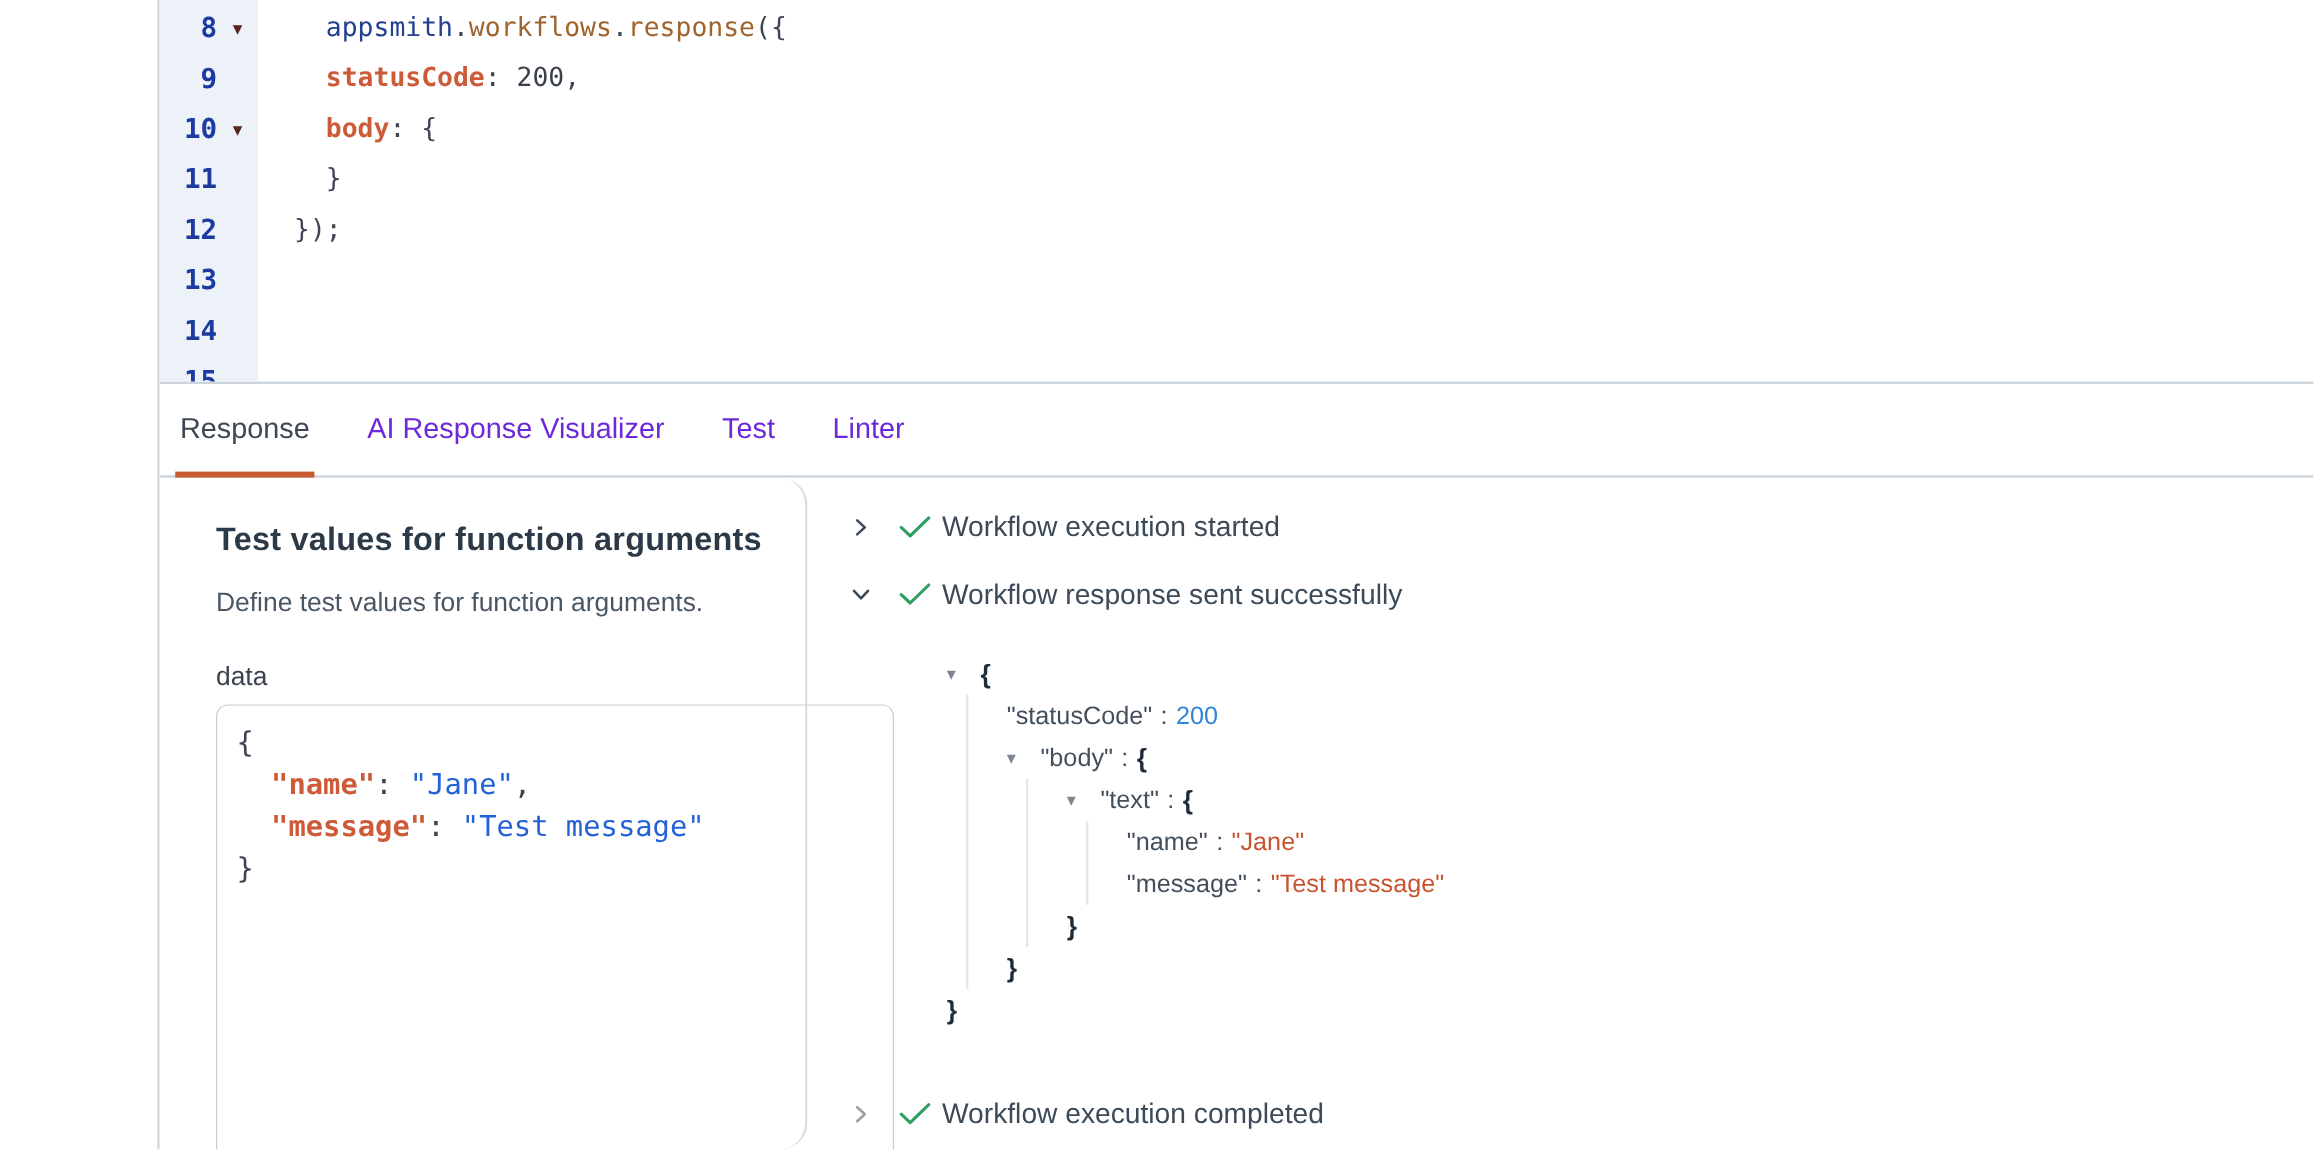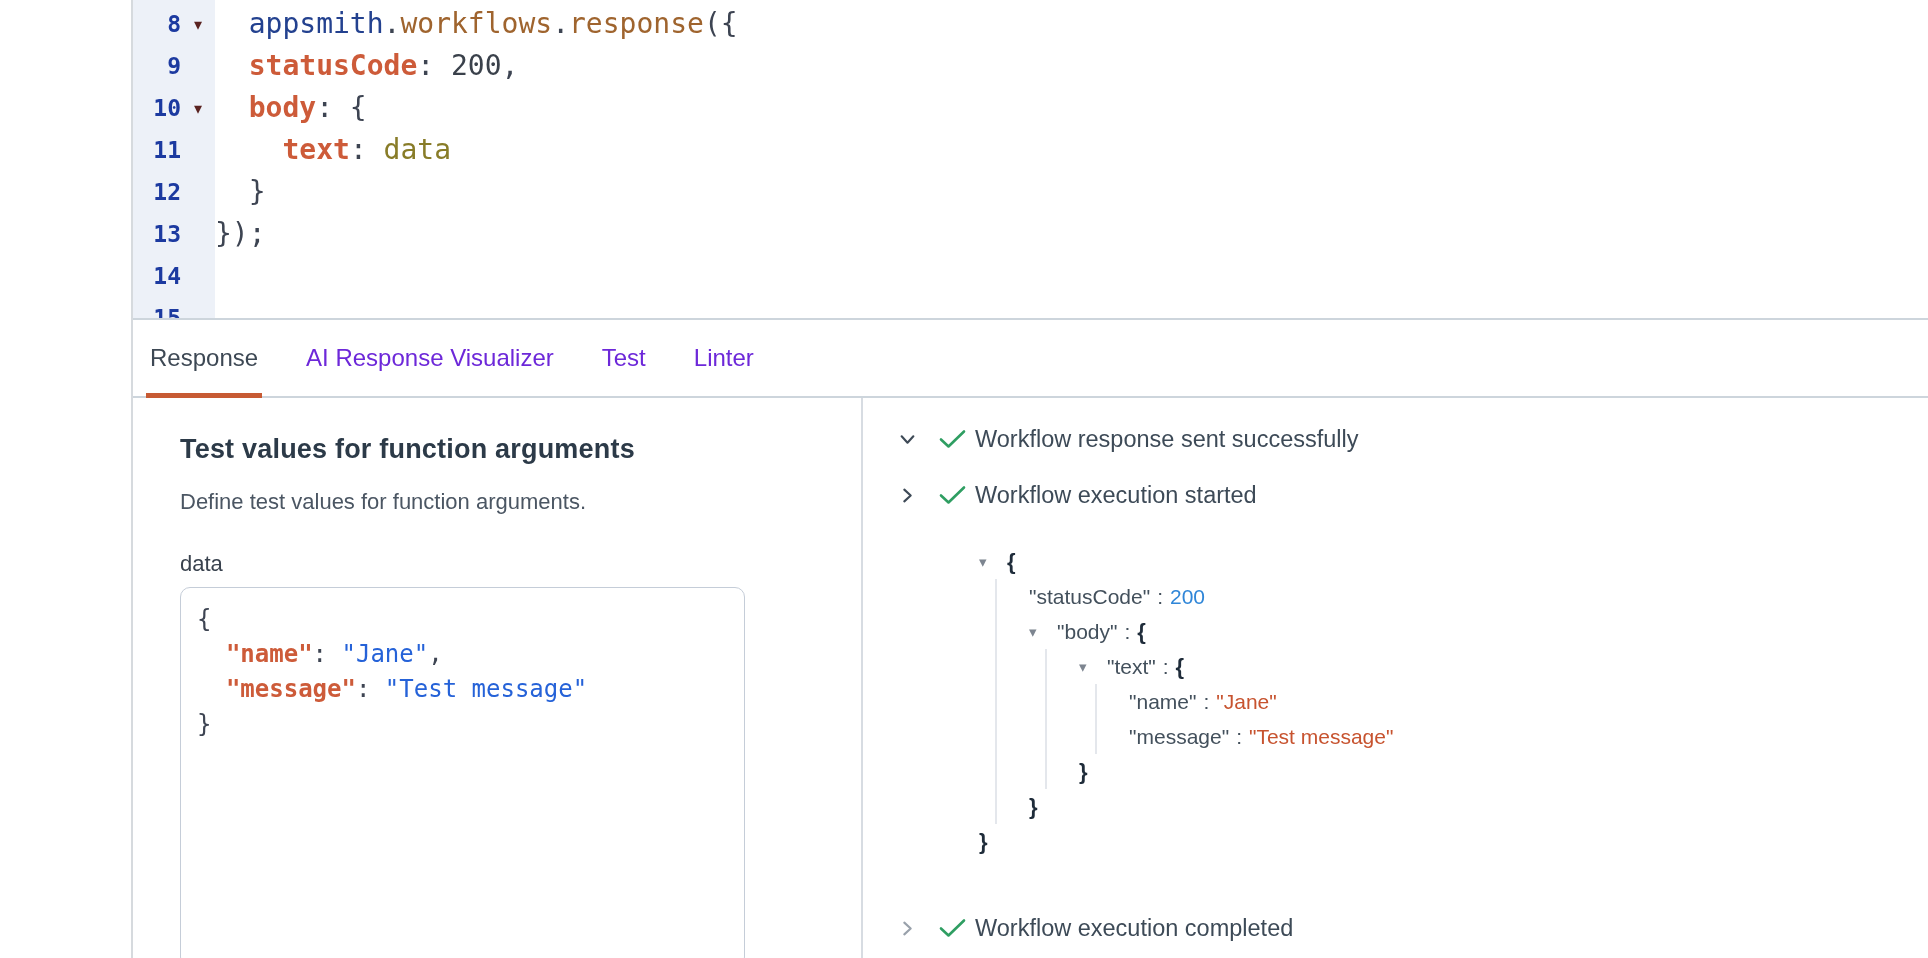--- a/index.html
+++ b/index.html
@@ -8,22 +8,22 @@
   .app { position:relative; width:1928px; height:958px; padding-left:131px; }
   .shell { height:100%; border-left:2px solid #d6dade; display:flex; flex-direction:column; }
 
   
   .editor { height:320px; border-bottom:2px solid #cdd5dc; display:flex; overflow:hidden; }
   .gutter { width:82px; background:#edf1f8; padding-top:3px; flex:none; }
   .gutter-row { height:42px; display:flex; align-items:center; justify-content:flex-end; }
   .lnum { font-family:"DejaVu Sans Mono", monospace; font-size:23px; font-weight:700; color:#1c3aa0; }
   .fold-slot { width:34px; text-align:center; flex:none; }
   .fold-caret { color:#5a2220; font-size:16px; cursor:pointer; }
-  .code { flex:1; padding-top:3px; padding-left:0; font-family:"DejaVu Sans Mono", monospace;
-          font-size:28px; }
+  .code { flex:1; padding-top:3px; padding-left:30px; font-family:"DejaVu Sans Mono", monospace;
+          font-size:22px; }
   .code-line { height:42px; line-height:42px; white-space:pre; }
   .tok-ws   { color:#3d4452; }
   .tok-var  { color:#23418f; }
   .tok-prop { color:#9f642e; }
   .tok-punc { color:#3d4452; }
   .tok-key  { color:#cd5b39;font-weight:bold; }
   .tok-num  { color:#3a414b; }
   .tok-def  { color:#887c28; }
   .tok-str  { color:#2562d8; }
 
@@ -31,21 +31,21 @@
   .tabbar { height:78px; border-bottom:2px solid #cdd5dc; display:flex; align-items:stretch;
             padding-left:13px; gap:40px; flex:none; }
   .tab { display:flex; align-items:center; padding:0 4px; font-size:24px; color:#6d28d9;
          cursor:pointer; position:relative; }
   .tab.active { color:#3d4854; }
   .tab.active::after { content:""; position:absolute; left:0; right:0; bottom:-2px; height:5px;
                        background:#c75a33; }
 
   
   .content { flex:1; display:flex; min-height:0; }
-  .left-panel { width:730px; flex:none; border-right:2px solid #d7dce2; padding:36px 0 0 47px; }
+  .left-panel { width:540px; flex:none; border-right:2px solid #d7dce2; padding:36px 0 0 47px;border-radius:23px; }
   .panel-title { font-size:27px; font-weight:700; color:#2c3a48; letter-spacing:.2px; }
   .panel-sub { margin-top:24px; font-size:22px; color:#4b5663; }
   .field-label { margin-top:36px; font-size:22px; color:#39424e; }
   .field-box { margin-top:10px; width:565px; height:380px; border:1.5px solid #c5cdd8;
                border-radius:10px; padding:14px 16px; font-family:"DejaVu Sans Mono", monospace;
                font-size:24px; cursor:text; overflow:hidden; }
   .field-line { height:35px; line-height:35px; white-space:pre; }
 
   .right-panel { flex:1; padding:22px 0 0 36px; min-width:0; }
   .event-row { height:38px; display:flex; align-items:center; cursor:pointer; }
@@ -105,21 +105,20 @@
         </div>
         <div class="gutter-row">
           <span class="lnum">15</span>
           <span class="fold-slot"></span>
         </div>
       </div>
       <div class="code">
         <div class="code-line"><span class="tok-ws">  </span><span class="tok-var">appsmith</span><span class="tok-punc">.</span><span class="tok-prop">workflows</span><span class="tok-punc">.</span><span class="tok-prop">response</span><span class="tok-punc">({</span></div>
         <div class="code-line"><span class="tok-ws">  </span><span class="tok-key">statusCode</span><span class="tok-punc">: </span><span class="tok-num">200</span><span class="tok-punc">,</span></div>
         <div class="code-line"><span class="tok-ws">  </span><span class="tok-key">body</span><span class="tok-punc">: {</span></div>
-        <div class="code-line"><span class="tok-ws">    </span><span class="tok-key">text</span><span class="tok-punc">: </span><span class="tok-def">data</span></div>
         <div class="code-line"><span class="tok-ws">  </span><span class="tok-punc">}</span></div>
         <div class="code-line"><span class="tok-punc">});</span></div>
         <div class="code-line"></div>
         <div class="code-line"></div>
       </div>
     </section>
 
     <nav class="tabbar">
       <div class="tab active">
         <span>Response</span>
@@ -147,43 +146,43 @@
           <div class="field-line"><span class="tok-ws">  </span><span class="tok-key">"message"</span><span class="tok-punc">: </span><span class="tok-str">"Test message"</span></div>
           <div class="field-line"><span class="tok-punc">}</span></div>
         </div>
       </div>
 
       <div class="right-panel">
 
         <div class="event-row">
           <span class="ev-chev">
             <svg width="17" height="17" viewBox="0 0 16 16" fill="none">
-                <path d="M2.5 5 L8 11 L13.5 5" stroke="#3e4a57" stroke-width="2" stroke-linecap="round" stroke-linejoin="round"></path>
+                <path d="M5 2.5 L11 8 L5 13.5" stroke="#3e4a57" stroke-width="2" stroke-linecap="round" stroke-linejoin="round"></path>
               </svg>
           </span>
           <span class="ev-check">
             <svg width="27" height="20" viewBox="0 0 27 20" fill="none">
                 <path d="M2 10.5 L9.5 17.5 L25 2.5" stroke="#2f9e62" stroke-width="2.6" stroke-linecap="round" stroke-linejoin="round"></path>
               </svg>
           </span>
-          <span class="ev-label">Workflow response sent successfully</span>
+          <span class="ev-label">Workflow execution started</span>
         </div>
 
         <div class="event-row">
           <span class="ev-chev">
             <svg width="17" height="17" viewBox="0 0 16 16" fill="none">
-                <path d="M5 2.5 L11 8 L5 13.5" stroke="#3e4a57" stroke-width="2" stroke-linecap="round" stroke-linejoin="round"></path>
+                <path d="M2.5 5 L8 11 L13.5 5" stroke="#3e4a57" stroke-width="2" stroke-linecap="round" stroke-linejoin="round"></path>
               </svg>
           </span>
           <span class="ev-check">
             <svg width="27" height="20" viewBox="0 0 27 20" fill="none">
                 <path d="M2 10.5 L9.5 17.5 L25 2.5" stroke="#2f9e62" stroke-width="2.6" stroke-linecap="round" stroke-linejoin="round"></path>
               </svg>
           </span>
-          <span class="ev-label">Workflow execution started</span>
+          <span class="ev-label">Workflow response sent successfully</span>
         </div>
 
         <div class="tree">
           <div class="t-row">
             <span class="t-caret">▾</span>
             <span class="t-brace">{</span>
           </div>
           <div class="t-block">
             <div class="t-row">
               <span class="t-key">"statusCode"</span>

